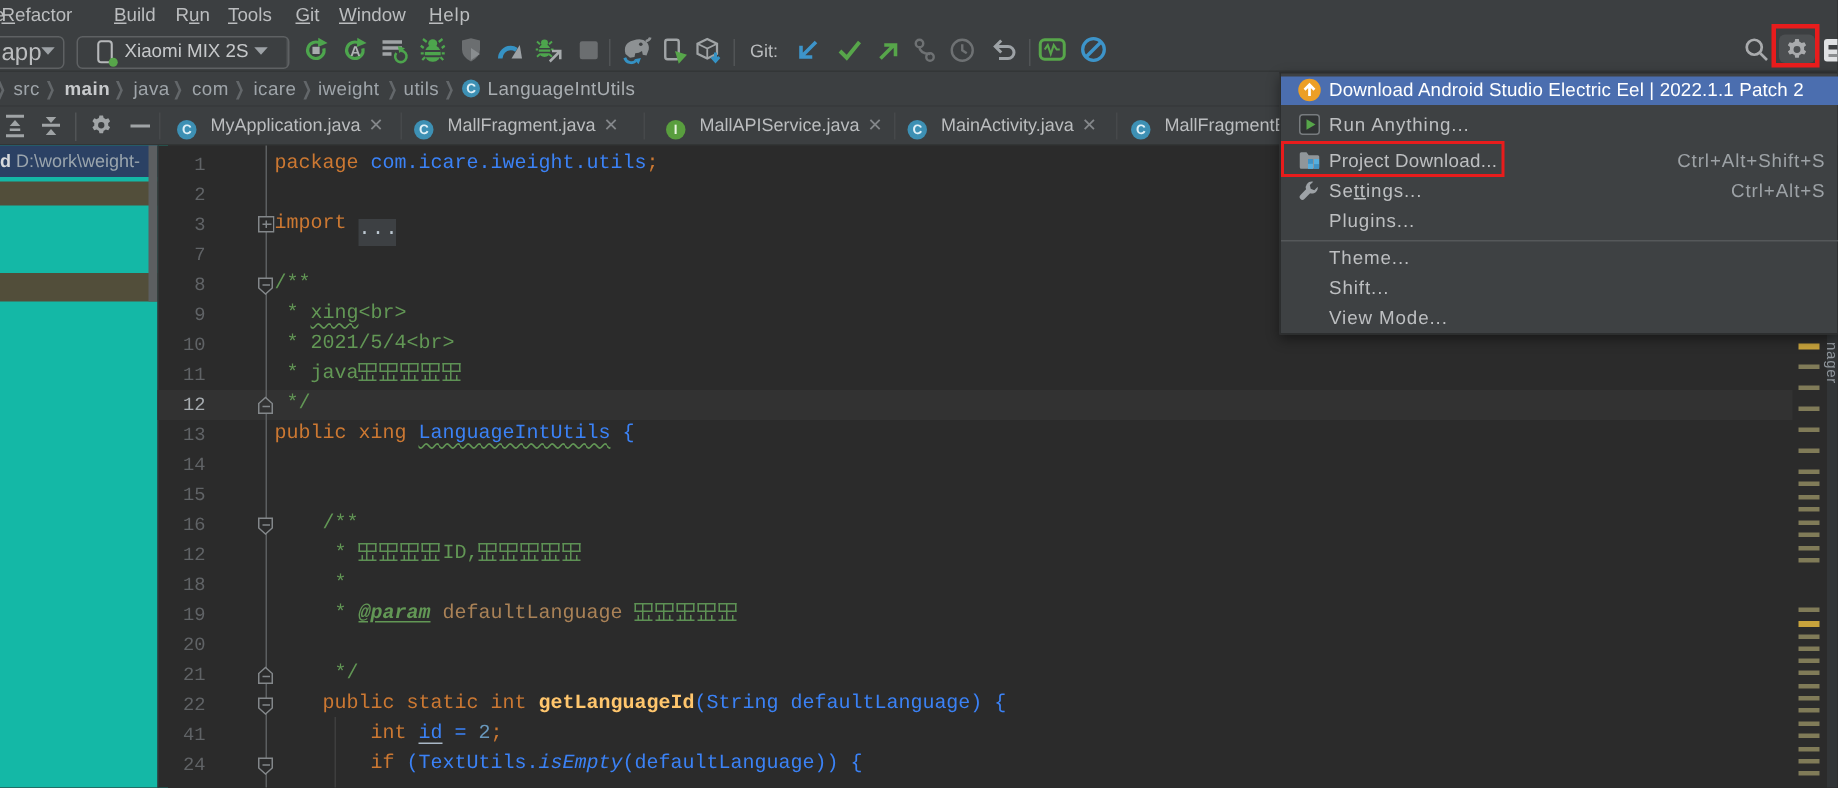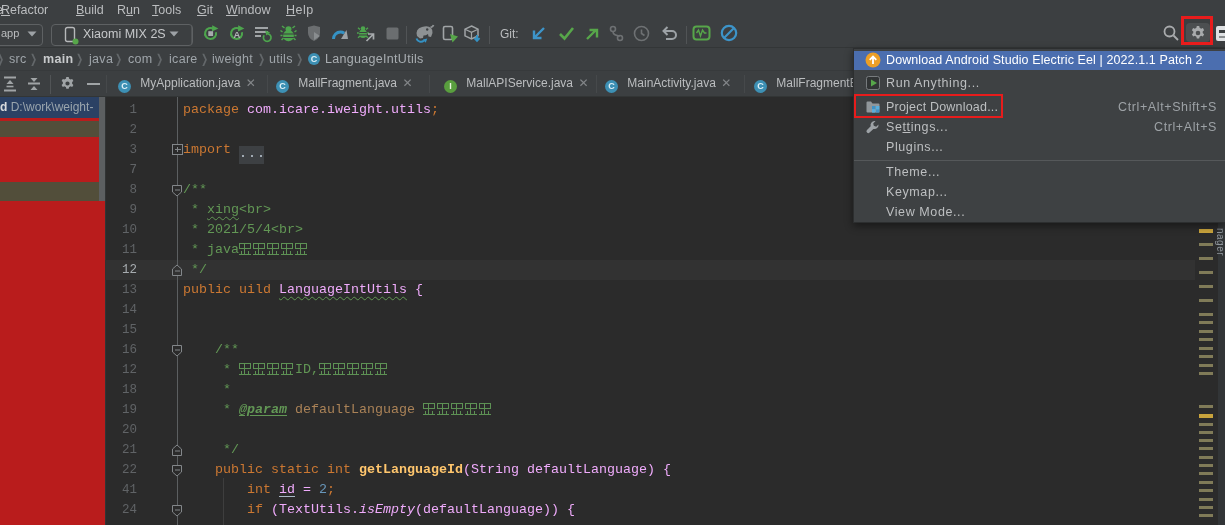--- a/index.html
+++ b/index.html
@@ -12,31 +12,31 @@
 .cr{position:absolute;top:4px;letter-spacing:.3px}
 #crumbs b{color:#c8cacc}
 #crumbs .sep{color:#63676a;font-size:8.5px;top:6px;transform:scaleY(1.45)}
 #tabbar{position:absolute;left:0;top:71px;width:1225px;height:26px;background:#3c3f41;border-bottom:1px solid #323535}
 .tab{position:absolute;top:0;height:25px;font-size:12px;color:#bbbdbf;line-height:25px}
 .tab .x{color:#84878a;font-size:12px;margin-left:2px}
 .cicon{display:inline-block;width:13px;height:13px;border-radius:50%;background:#3d90b4;color:#dff0f7;font-size:9px;font-weight:bold;text-align:center;line-height:13px;vertical-align:-2px}
 .tab .cicon{margin-right:6px}
 .iicon{background:#599e3e;color:#e8f5e0}
 .tabsep{position:absolute;top:4px;width:1px;height:18px;background:#46494b}
-#panel{position:absolute;left:0;top:97px;width:112px;height:428px;background:#b91c1c}
+#panel{position:absolute;left:0;top:97px;width:112px;height:428px;background:#14b8a6}
 #panel .sel{position:absolute;left:0;top:0;width:105px;height:21px;background:#2b4164;color:#9aa5ad;font-size:12px;line-height:21px;white-space:pre}
 #panel .sel b{color:#d8dadc}
 .olive{position:absolute;left:0;width:105px;background:#524e3a}
 #pscroll{position:absolute;left:99px;top:0;width:6px;height:104px;background:#5c5f61}
 #editor{position:absolute;left:105px;top:97px;width:1120px;height:428px;background:#2b2b2b;border-left:1px solid #313435}
 #caretline{position:absolute;left:105px;top:260px;width:1090px;height:20px;background:#323232}
 .row{position:absolute;left:105px;height:20px;width:1120px;font-family:"Liberation Mono",monospace;font-size:13.33px;line-height:20px;white-space:pre}
 .ln{position:absolute;left:2px;top:0;width:30px;text-align:right;color:#606366;font-size:12.5px}
 .code{position:absolute;left:78px;top:0}
-.k{color:#cc7832}.d{color:#f0abfc}.c{color:#629755}.n{color:#6897bb}.m{color:#ffc66d;font-weight:bold}.tv{color:#aa8257}
+.k{color:#cc7832}.d{color:#3b82f6}.c{color:#629755}.n{color:#6897bb}.m{color:#ffc66d;font-weight:bold}.tv{color:#aa8257}
 .fold{display:inline-block;background:#3d4043;color:#bdc8d2;width:25px;height:18px;line-height:15px;text-align:center;vertical-align:-4px;letter-spacing:1px}
 .wavy{text-decoration:underline wavy #629755 1px;text-underline-offset:3px}
 .tag{font-weight:bold;text-decoration:underline;text-underline-offset:2px}
 .usol{text-decoration:underline #a9b7c6 1px;text-underline-offset:3px}
 .cjk{display:inline-block;height:13px;vertical-align:-2px}
 .cjk b{display:inline-block;width:12px;height:12px;margin-right:2px;background:
  linear-gradient(#5d9154 0 0) 0 0/12px 1px no-repeat,
  linear-gradient(#5d9154 0 0) 0 5px/12px 1px no-repeat,
  linear-gradient(#5d9154 0 0) 0 11px/12px 1px no-repeat,
  linear-gradient(#5d9154 0 0) 5px 0/1px 12px no-repeat,
@@ -70,21 +70,21 @@
   <span class="mi" style="left:152px"><u>T</u>ools</span>
   <span class="mi" style="left:197px"><u>G</u>it</span>
   <span class="mi" style="left:226px"><u>W</u>indow</span>
   <span class="mi" style="left:286px;letter-spacing:.5px"><u>H</u>elp</span>
 </div>
 
 <div id="toolbar"></div>
 <div id="iconlayer">
 
 <div class="abs" style="left:-30px;top:24px;width:73px;height:22px;border:1px solid #5e6163;border-radius:4px"></div>
-<span class="abs" style="left:1px;top:27px;font-size:11px;color:#bbbdbf">app</span>
+<span class="abs" style="left:1px;top:27px;font-size:16px;color:#bbbdbf">app</span>
 <svg class="abs" style="left:27px;top:31px" width="10" height="6">
       <path d="M0.5 0.5 h9 l-4.5 5 z" fill="#9da2a6"></path>
     </svg>
 
 <div class="abs" style="left:51px;top:24px;width:142px;height:22px;border:1px solid #5e6163;border-radius:4px"></div>
 <svg class="abs" style="left:63px;top:26px" width="16" height="19">
       <rect x="2.5" y="1.5" width="9" height="14" rx="2" fill="none" stroke="#b6b8ba" stroke-width="1.4"></rect>
       <circle cx="12.5" cy="15.5" r="3" fill="#57a64a"></circle>
     </svg>
 <span class="abs" style="left:83px;top:27px;font-size:12.5px;color:#c6c8ca">Xiaomi MIX 2S</span>
@@ -259,21 +259,21 @@
 <div id="codelayer">
 <div class="row" style="top:100px"><span class="ln">1</span><span class="code"><span class="k">package</span><span class="d"> com.icare.iweight.utils</span><span class="k">;</span></span></div>
 <div class="row" style="top:120px"><span class="ln">2</span></div>
 <div class="row" style="top:140px"><span class="ln">3</span><span class="code"><span class="k">import </span><span class="fold">...</span></span></div>
 <div class="row" style="top:160px"><span class="ln">7</span></div>
 <div class="row" style="top:180px"><span class="ln">8</span><span class="code"><span class="c">/**</span></span></div>
 <div class="row" style="top:200px"><span class="ln">9</span><span class="code"><span class="c"> * <span class="wavy">xing</span>&lt;br&gt;</span></span></div>
 <div class="row" style="top:220px"><span class="ln">10</span><span class="code"><span class="c"> * 2021/5/4&lt;br&gt;</span></span></div>
 <div class="row" style="top:240px"><span class="ln">11</span><span class="code"><span class="c"> * java</span><span class="cjk"><b></b><b></b><b></b><b></b><b></b></span></span></div>
 <div class="row" style="top:260px"><span class="ln" style="color:#a7acb0">12</span><span class="code"><span class="c"> */</span></span></div>
-<div class="row" style="top:280px"><span class="ln">13</span><span class="code"><span class="k">public uild </span><span class="d wavy">LanguageIntUtils</span><span class="d"> {</span></span></div>
+<div class="row" style="top:280px"><span class="ln">13</span><span class="code"><span class="k">public xing </span><span class="d wavy">LanguageIntUtils</span><span class="d"> {</span></span></div>
 <div class="row" style="top:300px"><span class="ln">14</span></div>
 <div class="row" style="top:320px"><span class="ln">15</span></div>
 <div class="row" style="top:340px"><span class="ln">16</span><span class="code"><span class="c">    /**</span></span></div>
 <div class="row" style="top:360px"><span class="ln">12</span><span class="code"><span class="c">     * </span><span class="cjk"><b></b><b></b><b></b><b></b></span><span class="c">ID,</span><span class="cjk"><b></b><b></b><b></b><b></b><b></b></span></span></div>
 <div class="row" style="top:380px"><span class="ln">18</span><span class="code"><span class="c">     *</span></span></div>
 <div class="row" style="top:400px"><span class="ln">19</span><span class="code"><span class="c">     * </span><i class="c tag">@param</i><span class="tv"> defaultLanguage </span><span class="cjk"><b></b><b></b><b></b><b></b><b></b></span></span></div>
 <div class="row" style="top:420px"><span class="ln">20</span></div>
 <div class="row" style="top:440px"><span class="ln">21</span><span class="code"><span class="c">     */</span></span></div>
 <div class="row" style="top:460px"><span class="ln">22</span><span class="code"><span class="c">    </span><span class="k">public static int </span><span class="m">getLanguageId</span><span class="d">(String defaultLanguage) {</span></span></div>
 <div class="row" style="top:480px"><span class="ln">41</span><span class="code"><span class="c">        </span><span class="k">int </span><span class="d usol">id</span><span class="d"> = </span><span class="n">2</span><span class="k">;</span></span></div>
@@ -377,20 +377,20 @@
       <span class="sc">Ctrl+Alt+S</span>
     </div>
   <div class="pitem" style="top:89px">
       <span class="txt">Plugins...</span>
     </div>
   <div class="psep"></div>
   <div class="pitem" style="top:114px">
       <span class="txt">Theme...</span>
     </div>
   <div class="pitem" style="top:134px">
-      <span class="txt">Keymap...</span>
+      <span class="txt">Shift...</span>
     </div>
   <div class="pitem" style="top:154px">
       <span class="txt">View Mode...</span>
     </div>
 </div>
 <div class="redbox" style="left:854px;top:94px;width:149px;height:24px"></div>
 <div class="redbox" style="left:1181px;top:16px;width:32px;height:29px;border-width:3px"></div>
 
 </body></html>

